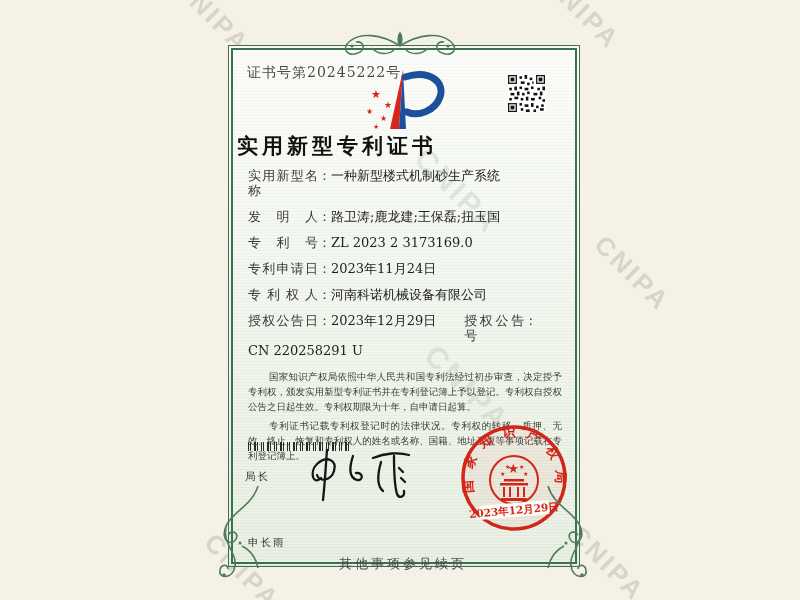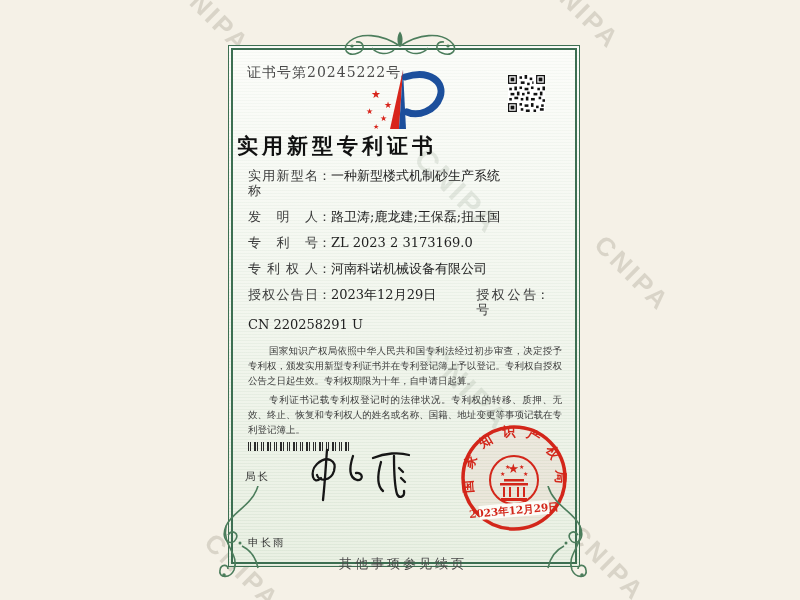--- a/index.html
+++ b/index.html
@@ -19,21 +19,21 @@
   .cert-no{position:absolute;left:18px;top:18px;font-size:14px;color:#4a4a4a;letter-spacing:1px;}
   .logo{position:absolute;left:118px;top:22px;}
   .qr{position:absolute;left:279px;top:29px;width:37px;height:37px;}
   .title{position:absolute;left:8px;top:86px;width:100%;text-align:left;
          font-size:21px;font-weight:bold;color:#111;letter-spacing:4px;}
   .content{position:absolute;left:19px;top:122px;width:314px;}
   .frow{margin-bottom:11px;font-size:13px;line-height:15px;color:#222;}
   .flabel{display:inline-block;width:70px;text-align:justify;text-align-last:justify;
           color:#3a3a3a;vertical-align:top;}
   .flabel2{display:inline-block;width:60px;text-align:justify;text-align-last:justify;
-          color:#3a3a3a;vertical-align:top;margin-left:40px;}
+          color:#3a3a3a;vertical-align:top;margin-left:28px;}
   .fcolon{color:#3a3a3a;}
   .fvalue{display:inline-block;width:228px;vertical-align:top;}
   .fvalue-s{display:inline-block;vertical-align:top;}
   .paras{margin-top:9px;}
   .para{font-size:9.5px;line-height:15px;color:#3c3c3c;text-indent:21px;
         text-align:justify;margin:0 0 4px 0;}
   .barcode{position:absolute;left:19px;top:396px;width:104px;height:9px;
     background:repeating-linear-gradient(90deg,#2b2b2b 0 1px,transparent 1px 2px,
       #2b2b2b 2px 3px,transparent 3px 6px,#2b2b2b 6px 8px,transparent 8px 9px,
       #2b2b2b 9px 10px,transparent 10px 13px);}
@@ -135,20 +135,23 @@
       <div class="frow">
         <span class="flabel">实用新型名称</span><span class="fcolon">：</span><span class="fvalue">一种新型楼式机制砂生产系统</span>
       </div>
       <div class="frow">
         <span class="flabel">发明人</span><span class="fcolon">：</span><span class="fvalue">路卫涛;鹿龙建;王保磊;扭玉国</span>
       </div>
       <div class="frow">
         <span class="flabel">专利号</span><span class="fcolon">：</span><span class="fvalue">ZL 2023 2 3173169.0</span>
       </div>
       <div class="frow">
+        <span class="flabel">专利申请日</span><span class="fcolon">：</span><span class="fvalue">2023年11月24日</span>
+      </div>
+      <div class="frow">
         <span class="flabel">专利权人</span><span class="fcolon">：</span><span class="fvalue">河南科诺机械设备有限公司</span>
       </div>
       <div class="frow">
         <span class="flabel">授权公告日</span><span class="fcolon">：</span><span class="fvalue-s">2023年12月29日</span><span class="flabel2">授权公告号</span><span class="fcolon">：</span><span class="fvalue-s">CN 220258291 U</span>
       </div>
       <div class="paras">
         <p class="para">国家知识产权局依照中华人民共和国专利法经过初步审查，决定授予专利权，颁发实用新型专利证书并在专利登记簿上予以登记。专利权自授权公告之日起生效。专利权期限为十年，自申请日起算。</p>
         <p class="para">专利证书记载专利权登记时的法律状况。专利权的转移、质押、无效、终止、恢复和专利权人的姓名或名称、国籍、地址变更等事项记载在专利登记簿上。</p>
       </div>
     </div>

